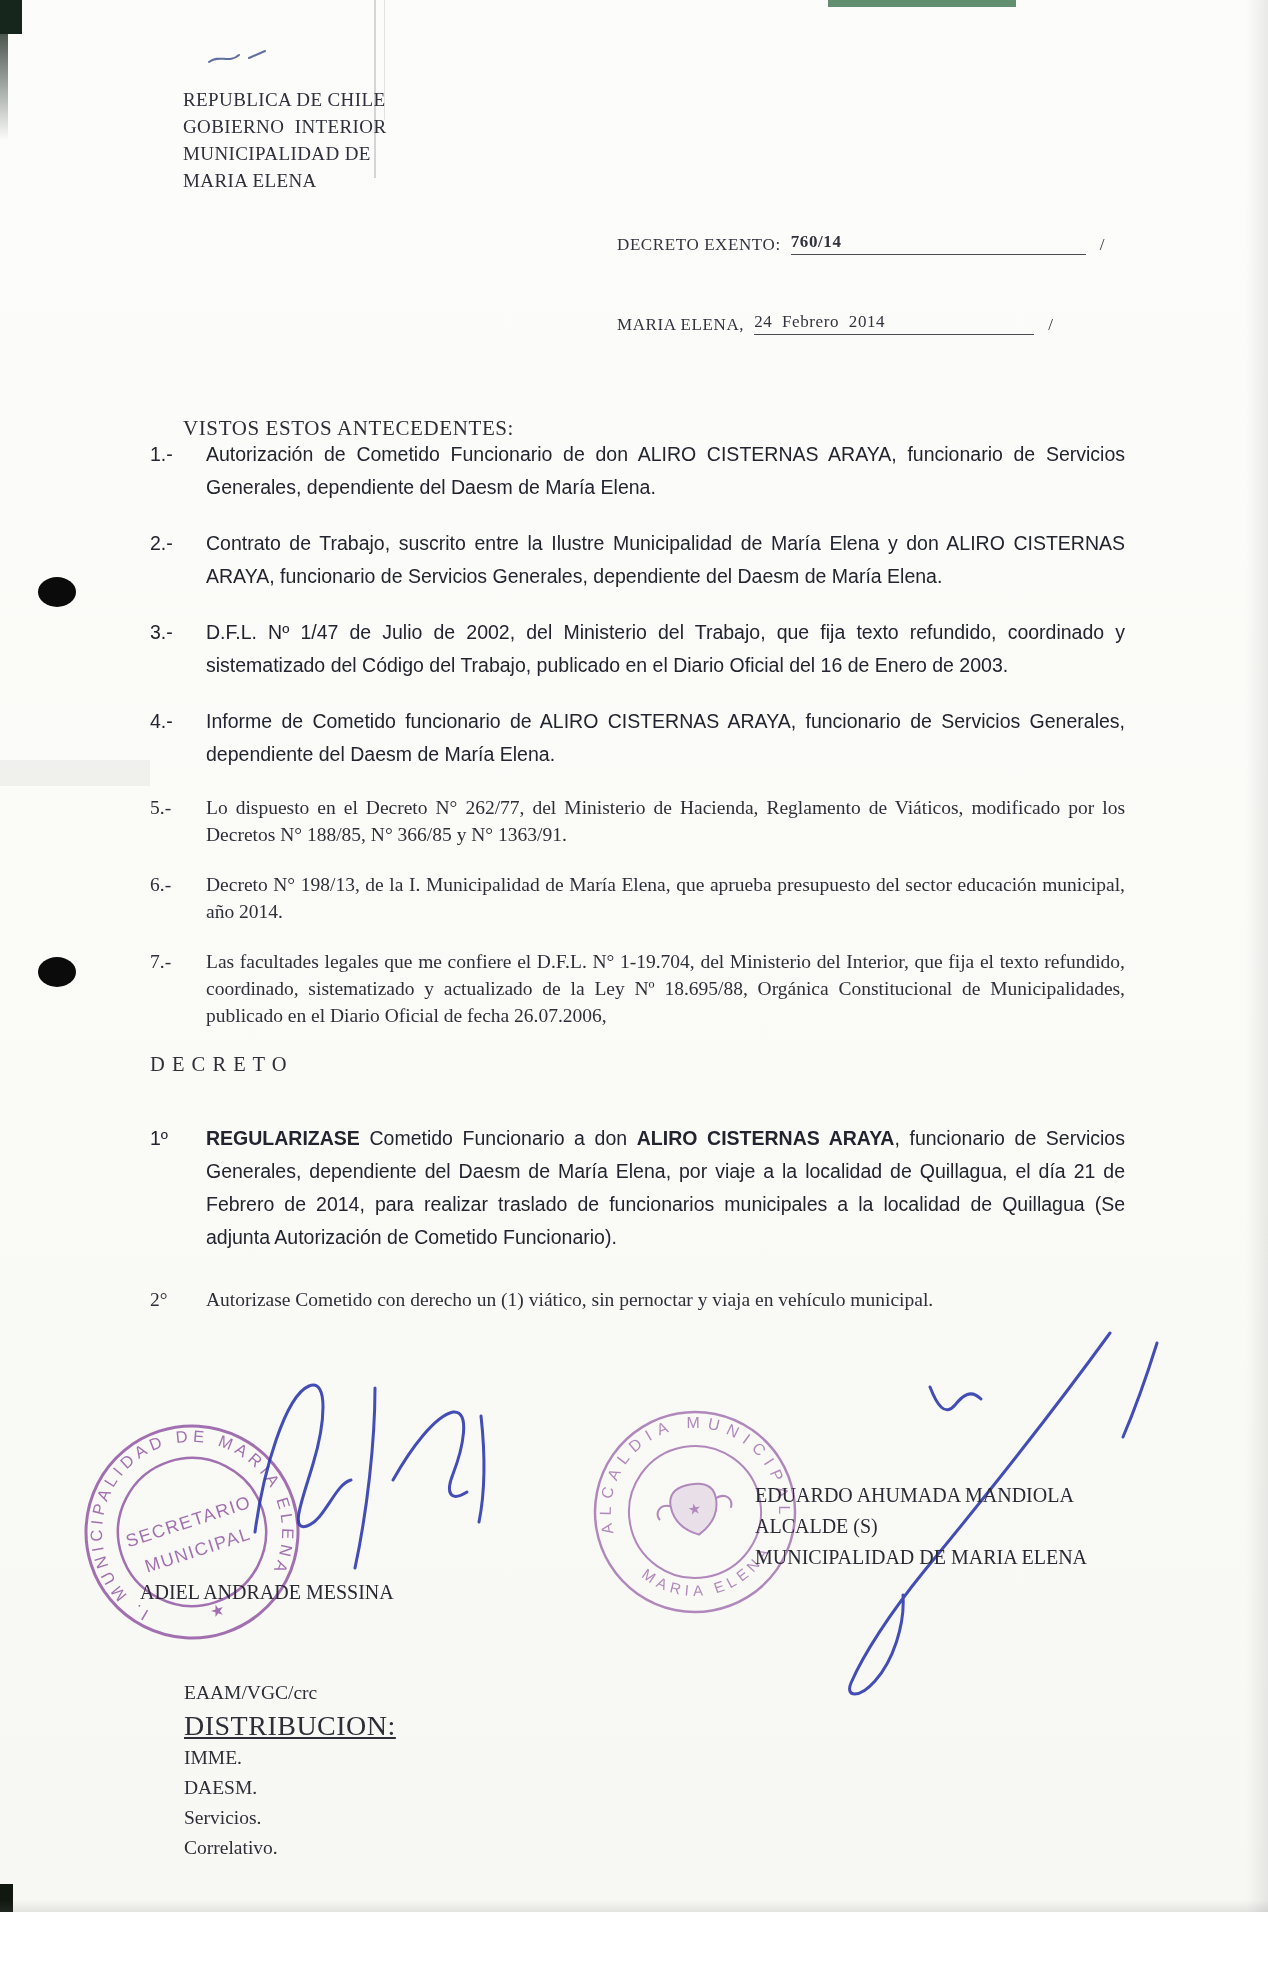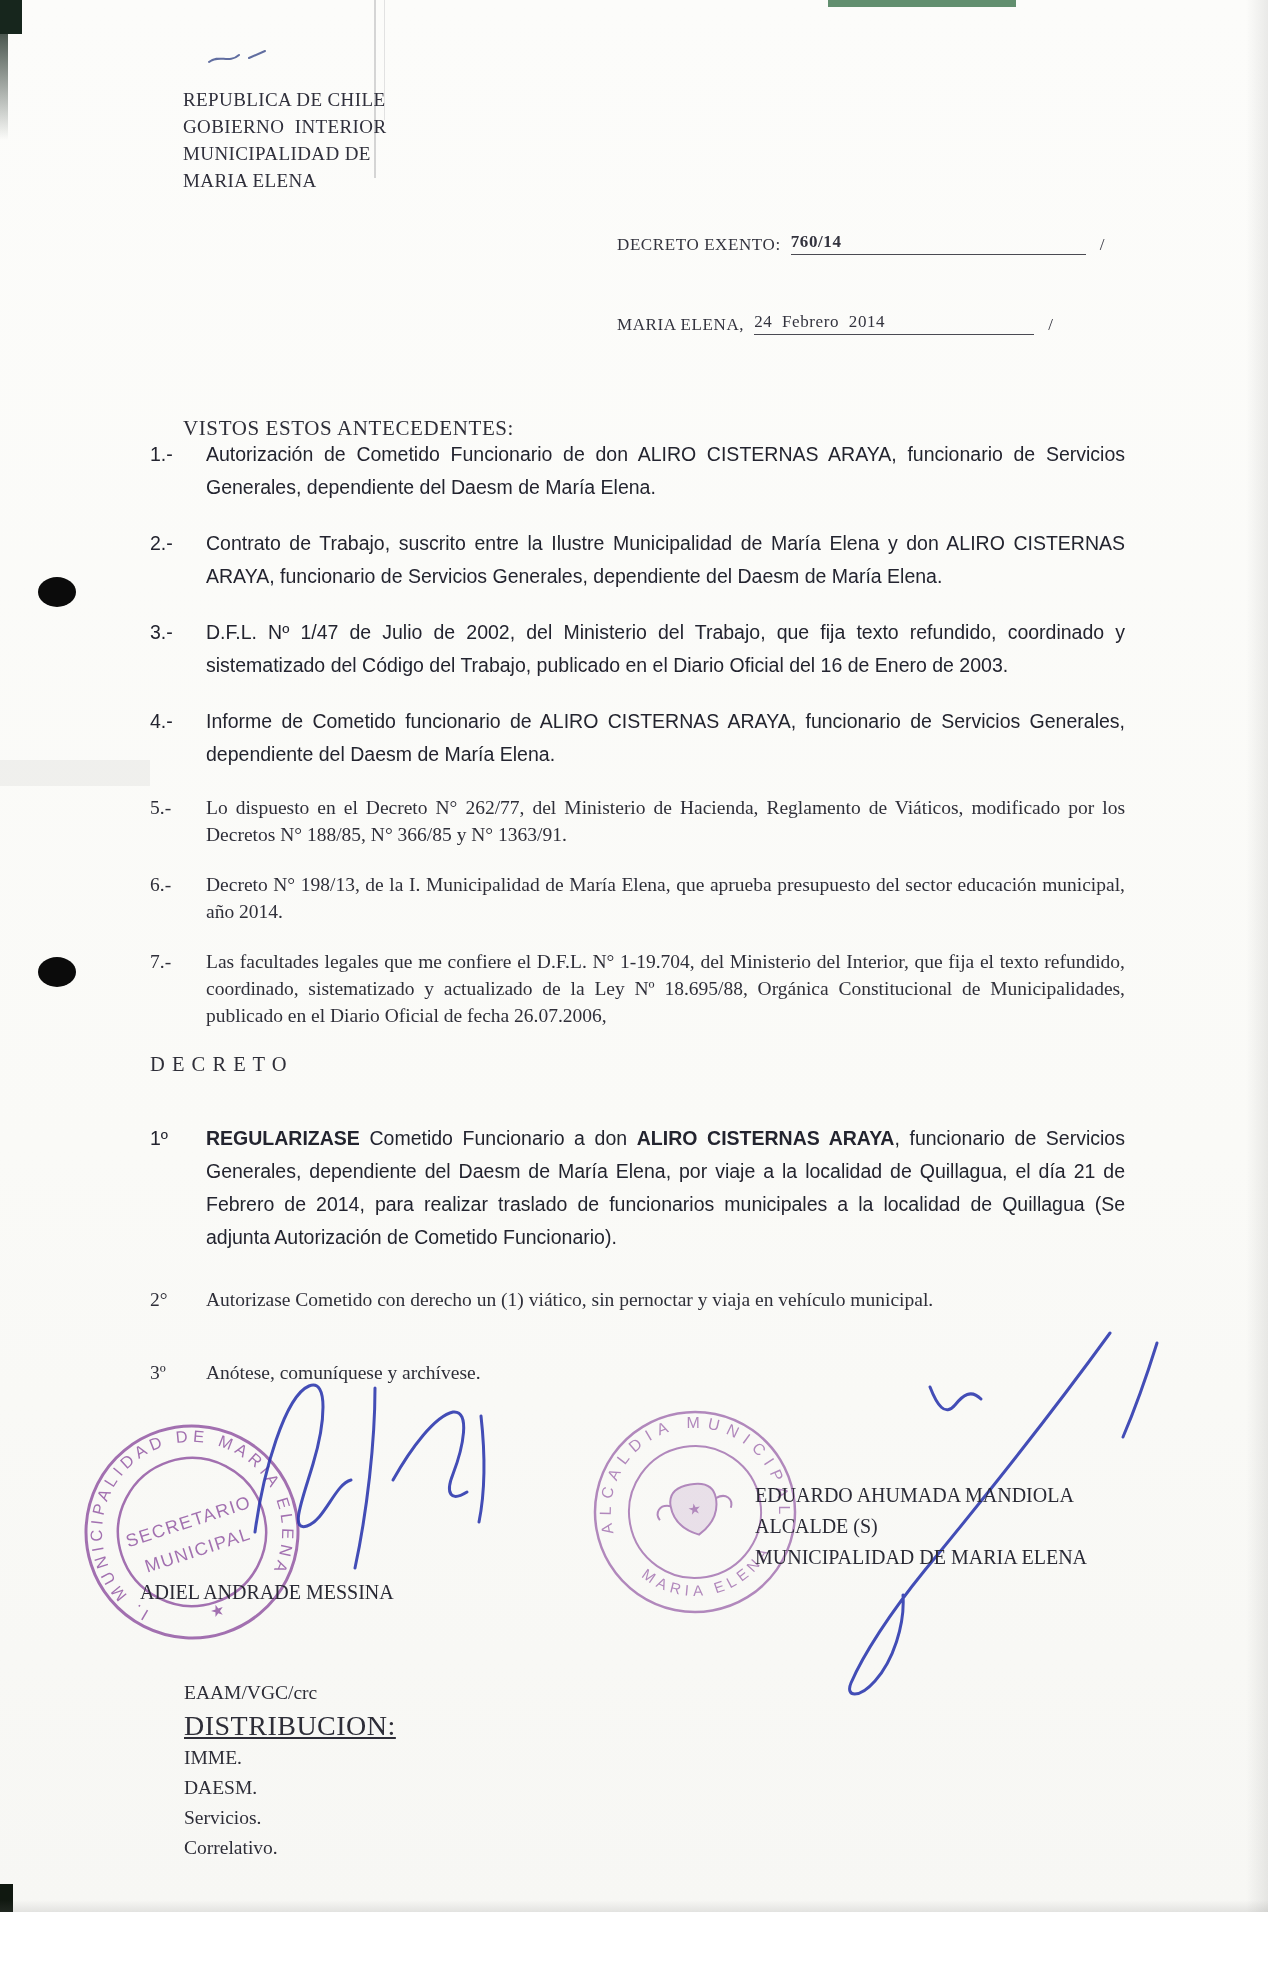--- a/index.html
+++ b/index.html
@@ -147,24 +147,20 @@
 
     <div class="decreto-heading">D E C R E T O</div>
 
     <div class="res-item res-1 sans-item">
       <span class="item-num">1º</span>
       <span class="item-text"><span class="seg-bold">REGULARIZASE</span><span> Cometido Funcionario a don </span><span class="seg-bold">ALIRO CISTERNAS ARAYA</span><span>, funcionario de Servicios Generales, dependiente del Daesm de María Elena, por viaje a la localidad de Quillagua, el día 21 de Febrero de 2014, para realizar traslado de funcionarios municipales a la localidad de Quillagua (Se adjunta Autorización de Cometido Funcionario).</span></span>
     </div>
     <div class="res-item res-2 serif-item">
       <span class="item-num">2°</span>
       <span class="item-text"><span>Autorizase Cometido con derecho un (1) viático, sin pernoctar y viaja en vehículo municipal.</span></span>
-    </div>
-    <div class="res-item serif-item">
-      <span class="item-num">3º</span>
-      <span class="item-text"><span>Anótese, comuníquese y archívese.</span></span>
     </div>
   </div>
 
   <svg class="abs stamp stamp-left" width="230" height="230" viewBox="0 0 230 230">
     <defs>
       <path id="lsArc" d="M 51.4,178.6 A 90,90 0 1 1 178.6,178.6"></path>
     </defs>
     <circle cx="115" cy="115" r="106" fill="none" stroke="#8d4f9f" stroke-width="3"></circle>
     <circle cx="115" cy="115" r="74" fill="none" stroke="#8d4f9f" stroke-width="2.5"></circle>
     <text font-family="Liberation Sans, sans-serif" font-size="16.5" letter-spacing="2" fill="#8d4f9f">

